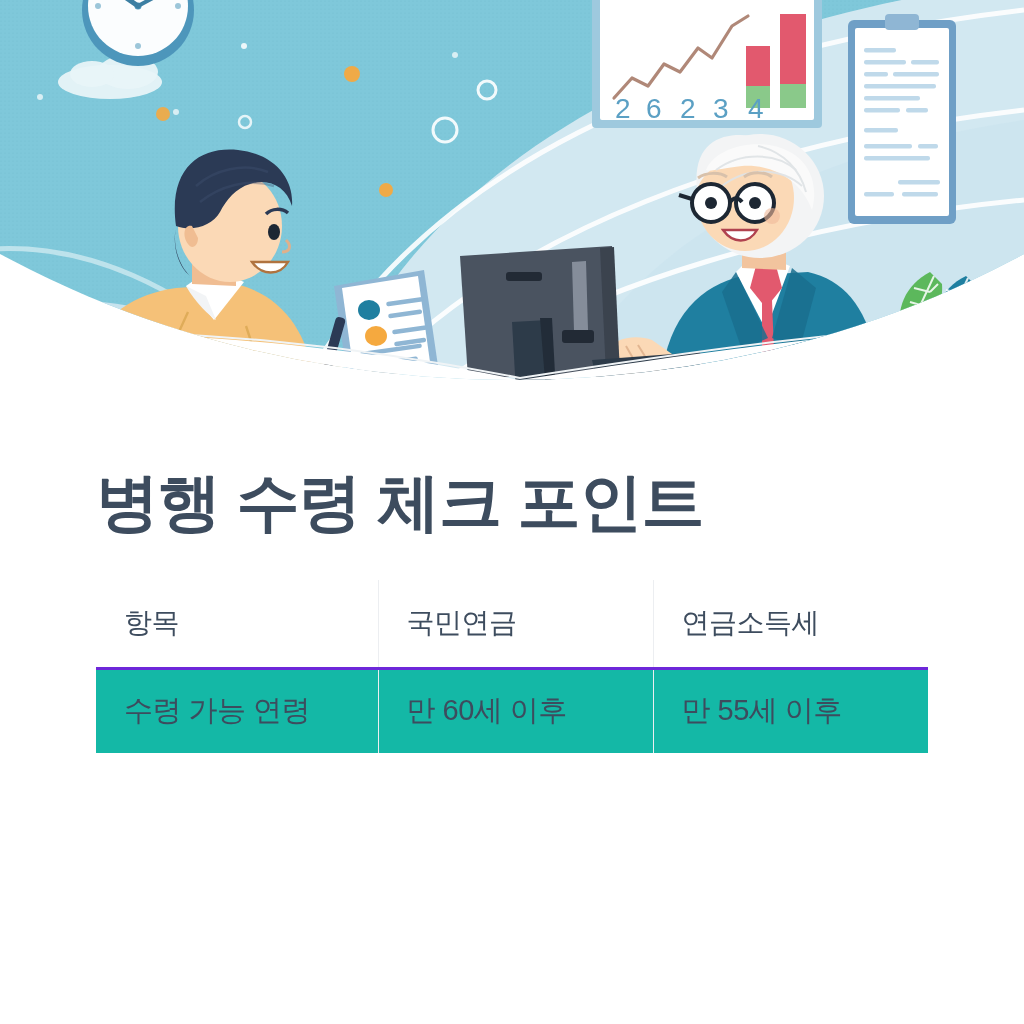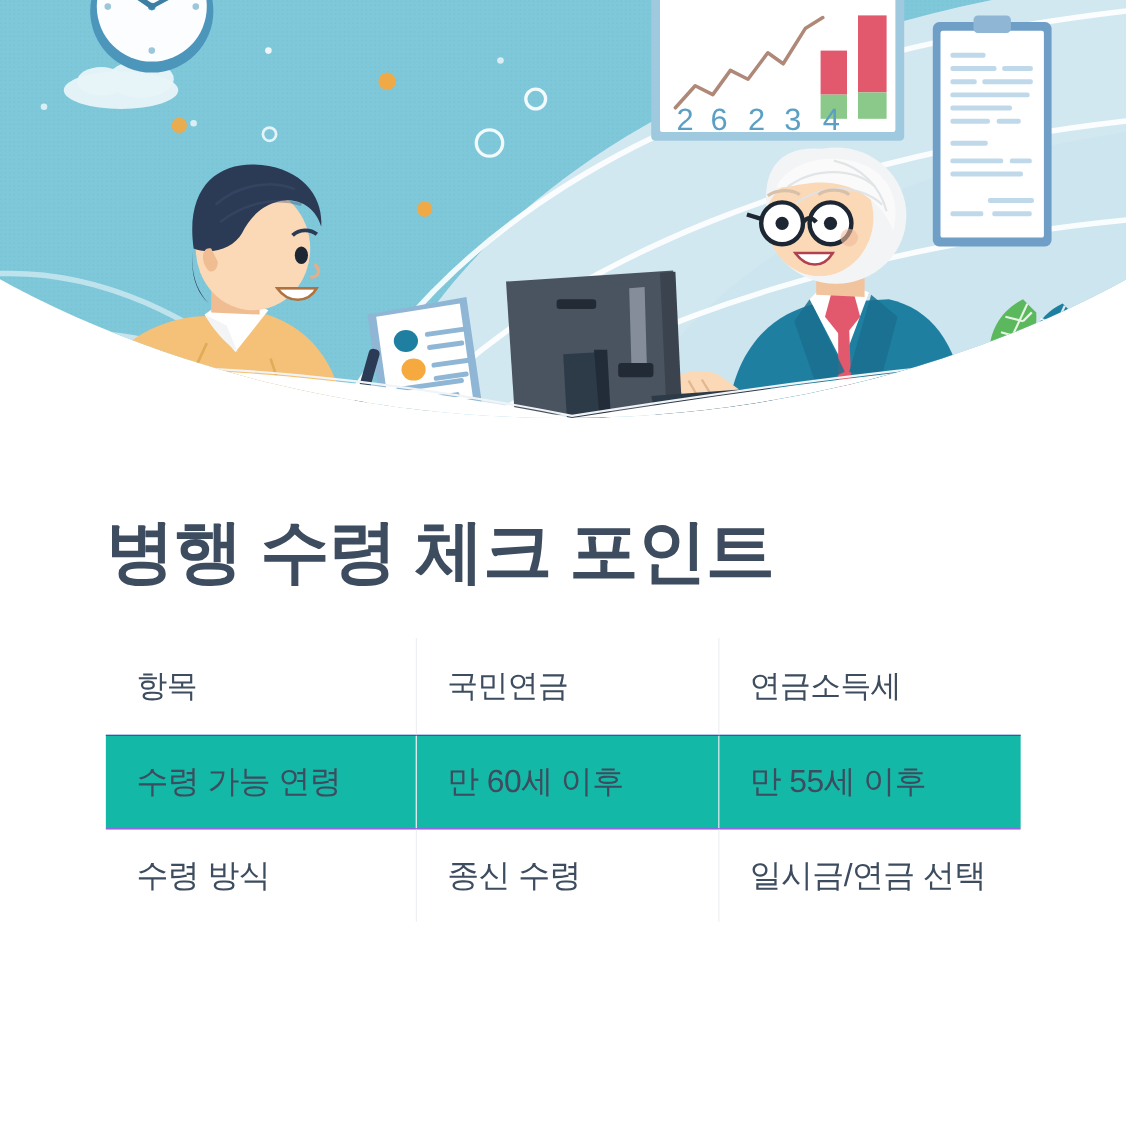--- a/index.html
+++ b/index.html
@@ -74,21 +74,21 @@
   table.cmp td {
     text-align: left;
     padding: 0 0 0 28px;
     height: 85px;
     font-size: 29px;
     font-weight: 400;
     color: #3d4c5e;
     letter-spacing: -0.5px;
     vertical-align: middle;
     border-right: 1px solid #eceef1;
-    border-bottom: 1px solid #6d28d9;
+    border-bottom: 3px solid #6d28d9;
     white-space: nowrap;
   }
   table.cmp th {
     height: 88px;
     background: #ffffff;
     font-weight: 400;
     font-size: 28px;
   }
   table.cmp th:last-child,
   table.cmp td:last-child { border-right: none; }
@@ -400,22 +400,17 @@
           <th>국민연금</th>
           <th>연금소득세</th>
         </tr>
       </thead>
       <tbody>
         <tr class="alt">
           <td>수령 가능 연령</td>
           <td>만 60세 이후</td>
           <td>만 55세 이후</td>
         </tr>
-        <tr class="plain">
-          <td>수령 방식</td>
-          <td>종신 수령</td>
-          <td>일시금/연금 선택</td>
-        </tr>
       </tbody>
     </table>
   </div>
 
 </div>
 
 </body></html>

